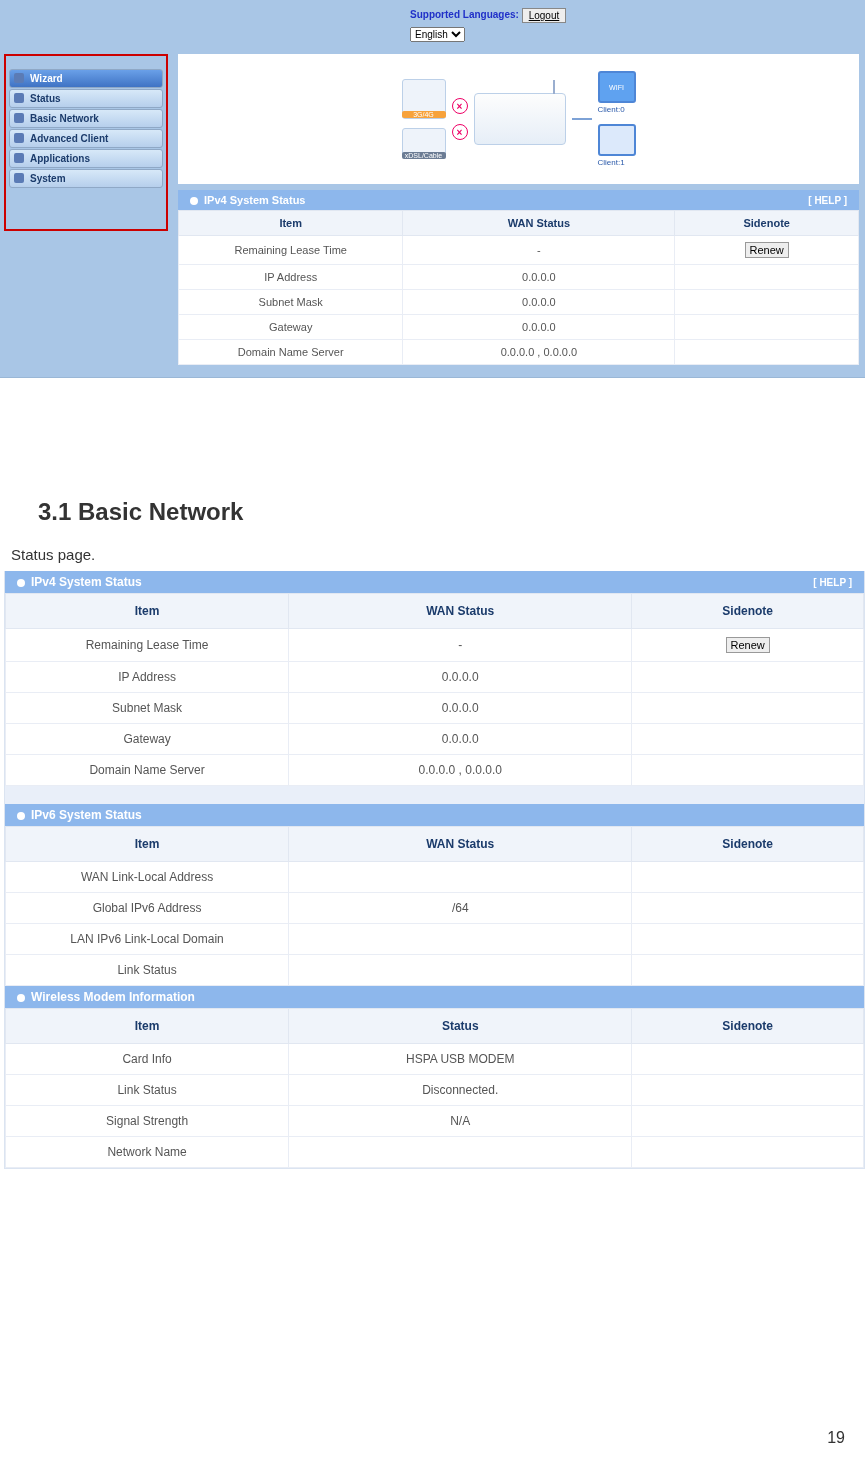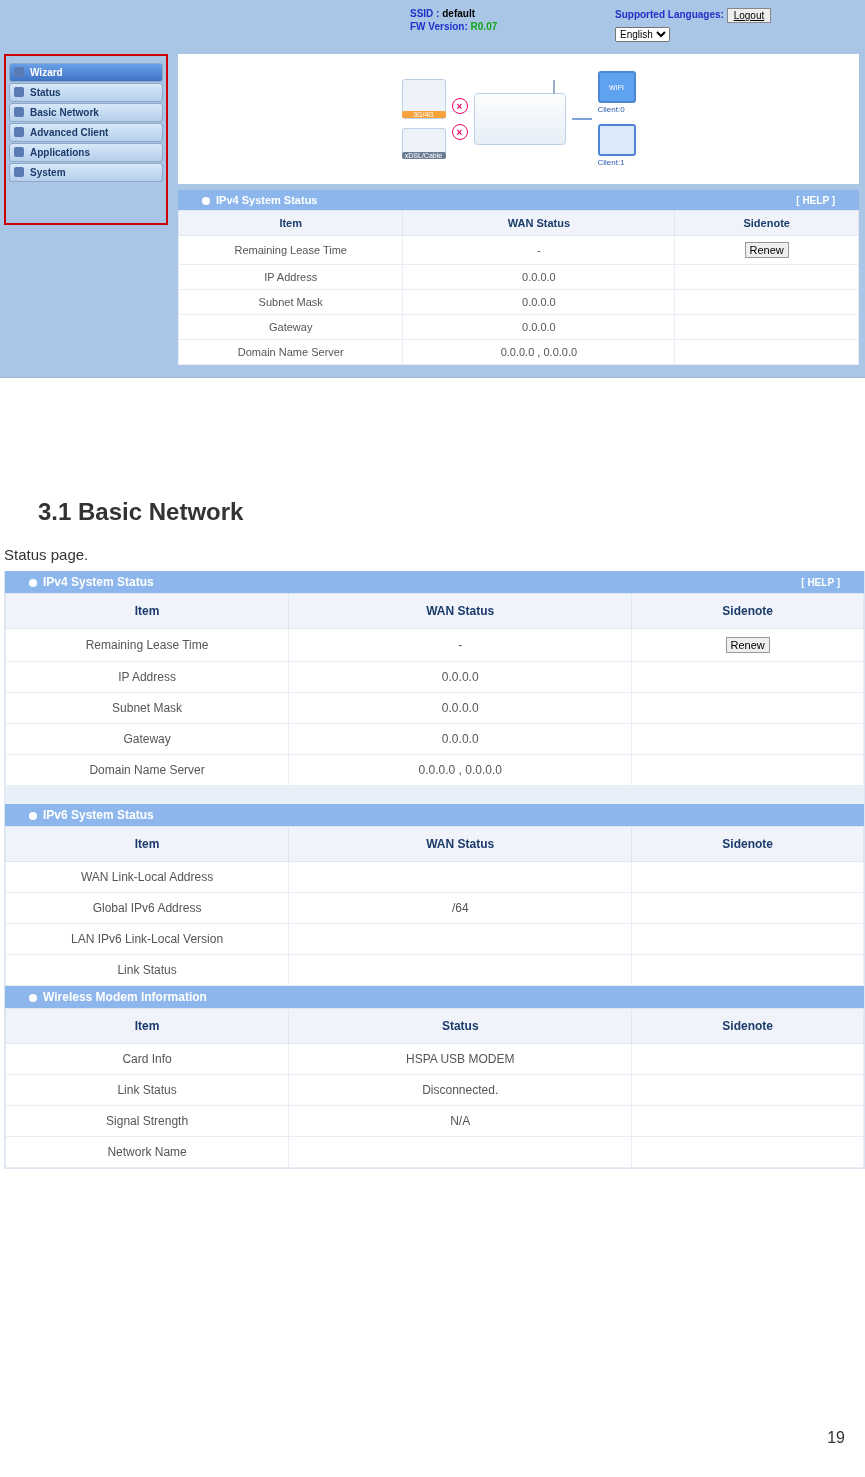--- a/index.html
+++ b/index.html
@@ -41,21 +41,21 @@
     font-size: 10px;
     margin-top: 2px;
   }
   .admin-body {
     display: flex;
     align-items: flex-start;
   }
   .sidebar-box {
     border: 2px solid #c00;
     margin: 4px 4px 0 4px;
-    padding: 6px 3px 40px 3px;
+    padding: 12px 3px 40px 3px;
     width: 154px;
     flex-shrink: 0;
   }
   .nav-item {
     background: linear-gradient(#d7e8f8, #b6cfec);
     border: 1px solid #8fa8c6;
     border-radius: 3px;
     margin: 1px 0;
     padding: 3px 4px 3px 20px;
     font-size: 10px;
@@ -127,21 +127,21 @@
   }
   .client.wifi { background:#5fa2f0; color:#fff; font-size:7px; display:flex;align-items:center;justify-content:center;}
   .client-label { font-size:8px; color:#2b5aaa;}
   .link-line { width:20px; height:2px; background:#7da2d6;}
   
   .panel-title {
     background: #8db7ec;
     color: #fff;
     font-weight: bold;
     font-size: 11px;
-    padding: 4px 24px;
+    padding: 4px 12px;
     display: flex;
     justify-content: space-between;
     align-items: center;
   }
   .panel-title .help {
     font-size: 10px;
     font-weight: bold;
   }
   .panel-title .dot {
     display:inline-block;width:8px;height:8px;border-radius:50%;
@@ -177,21 +177,21 @@
     padding: 120px 0 0 38px;
   }
   .doc h2 {
     font-size: 24px;
     font-weight: bold;
     margin: 0 0 20px 0;
   }
   .doc .sub {
     font-size: 15px;
     margin: 0 0 8px -38px;
-    padding-left: 4px;
+    padding-left: 11px;
   }
   .doc .sections {
     margin-left: -34px;
     border: 1px solid #dbe4f1;
     border-top: none;
   }
   .doc .sections .panel-title { font-size: 12px; }
   .doc table.data th { font-size: 12px; padding: 10px; }
   .doc table.data td { font-size: 12px; padding: 8px; }
   .doc .gap { height: 18px; background: #e9eff9; }
@@ -204,30 +204,20 @@
   .c-item  { width: 33%; }
   .c-val   { width: 40%; }
   .c-side  { width: 27%; }
 </style>
 </head>
 <body>
 
 <div class="admin-wrap">
   <div class="admin-header">
     <div class="spacer"></div>
-    <div class="hdr-col">
-      <div class="hdr-line">
-        <span class="hdr-label">SSID :</span>
-        <span class="hdr-val">default</span>
-      </div>
-      <div class="hdr-line">
-        <span class="hdr-label">FW Version:</span>
-        <span class="hdr-val" style="color:#14a514">R0.07</span>
-      </div>
-    </div>
     <div class="hdr-right">
       <div class="hdr-line">
         <span class="hdr-label">Supported Languages:</span>
         <span class="logout-btn">Logout</span>
       </div>
       <div class="hdr-line">
         <select class="lang-select">
           <option>English</option>
         </select>
       </div>
@@ -379,21 +369,21 @@
             <td>WAN Link-Local Address</td>
             <td></td>
             <td></td>
           </tr>
       <tr>
             <td>Global IPv6 Address</td>
             <td>/64</td>
             <td></td>
           </tr>
       <tr>
-            <td>LAN IPv6 Link-Local Version</td>
+            <td>LAN IPv6 Link-Local Domain</td>
             <td></td>
             <td></td>
           </tr>
       <tr>
             <td>Link Status</td>
             <td></td>
             <td></td>
           </tr>
     </tbody>
       </table>

